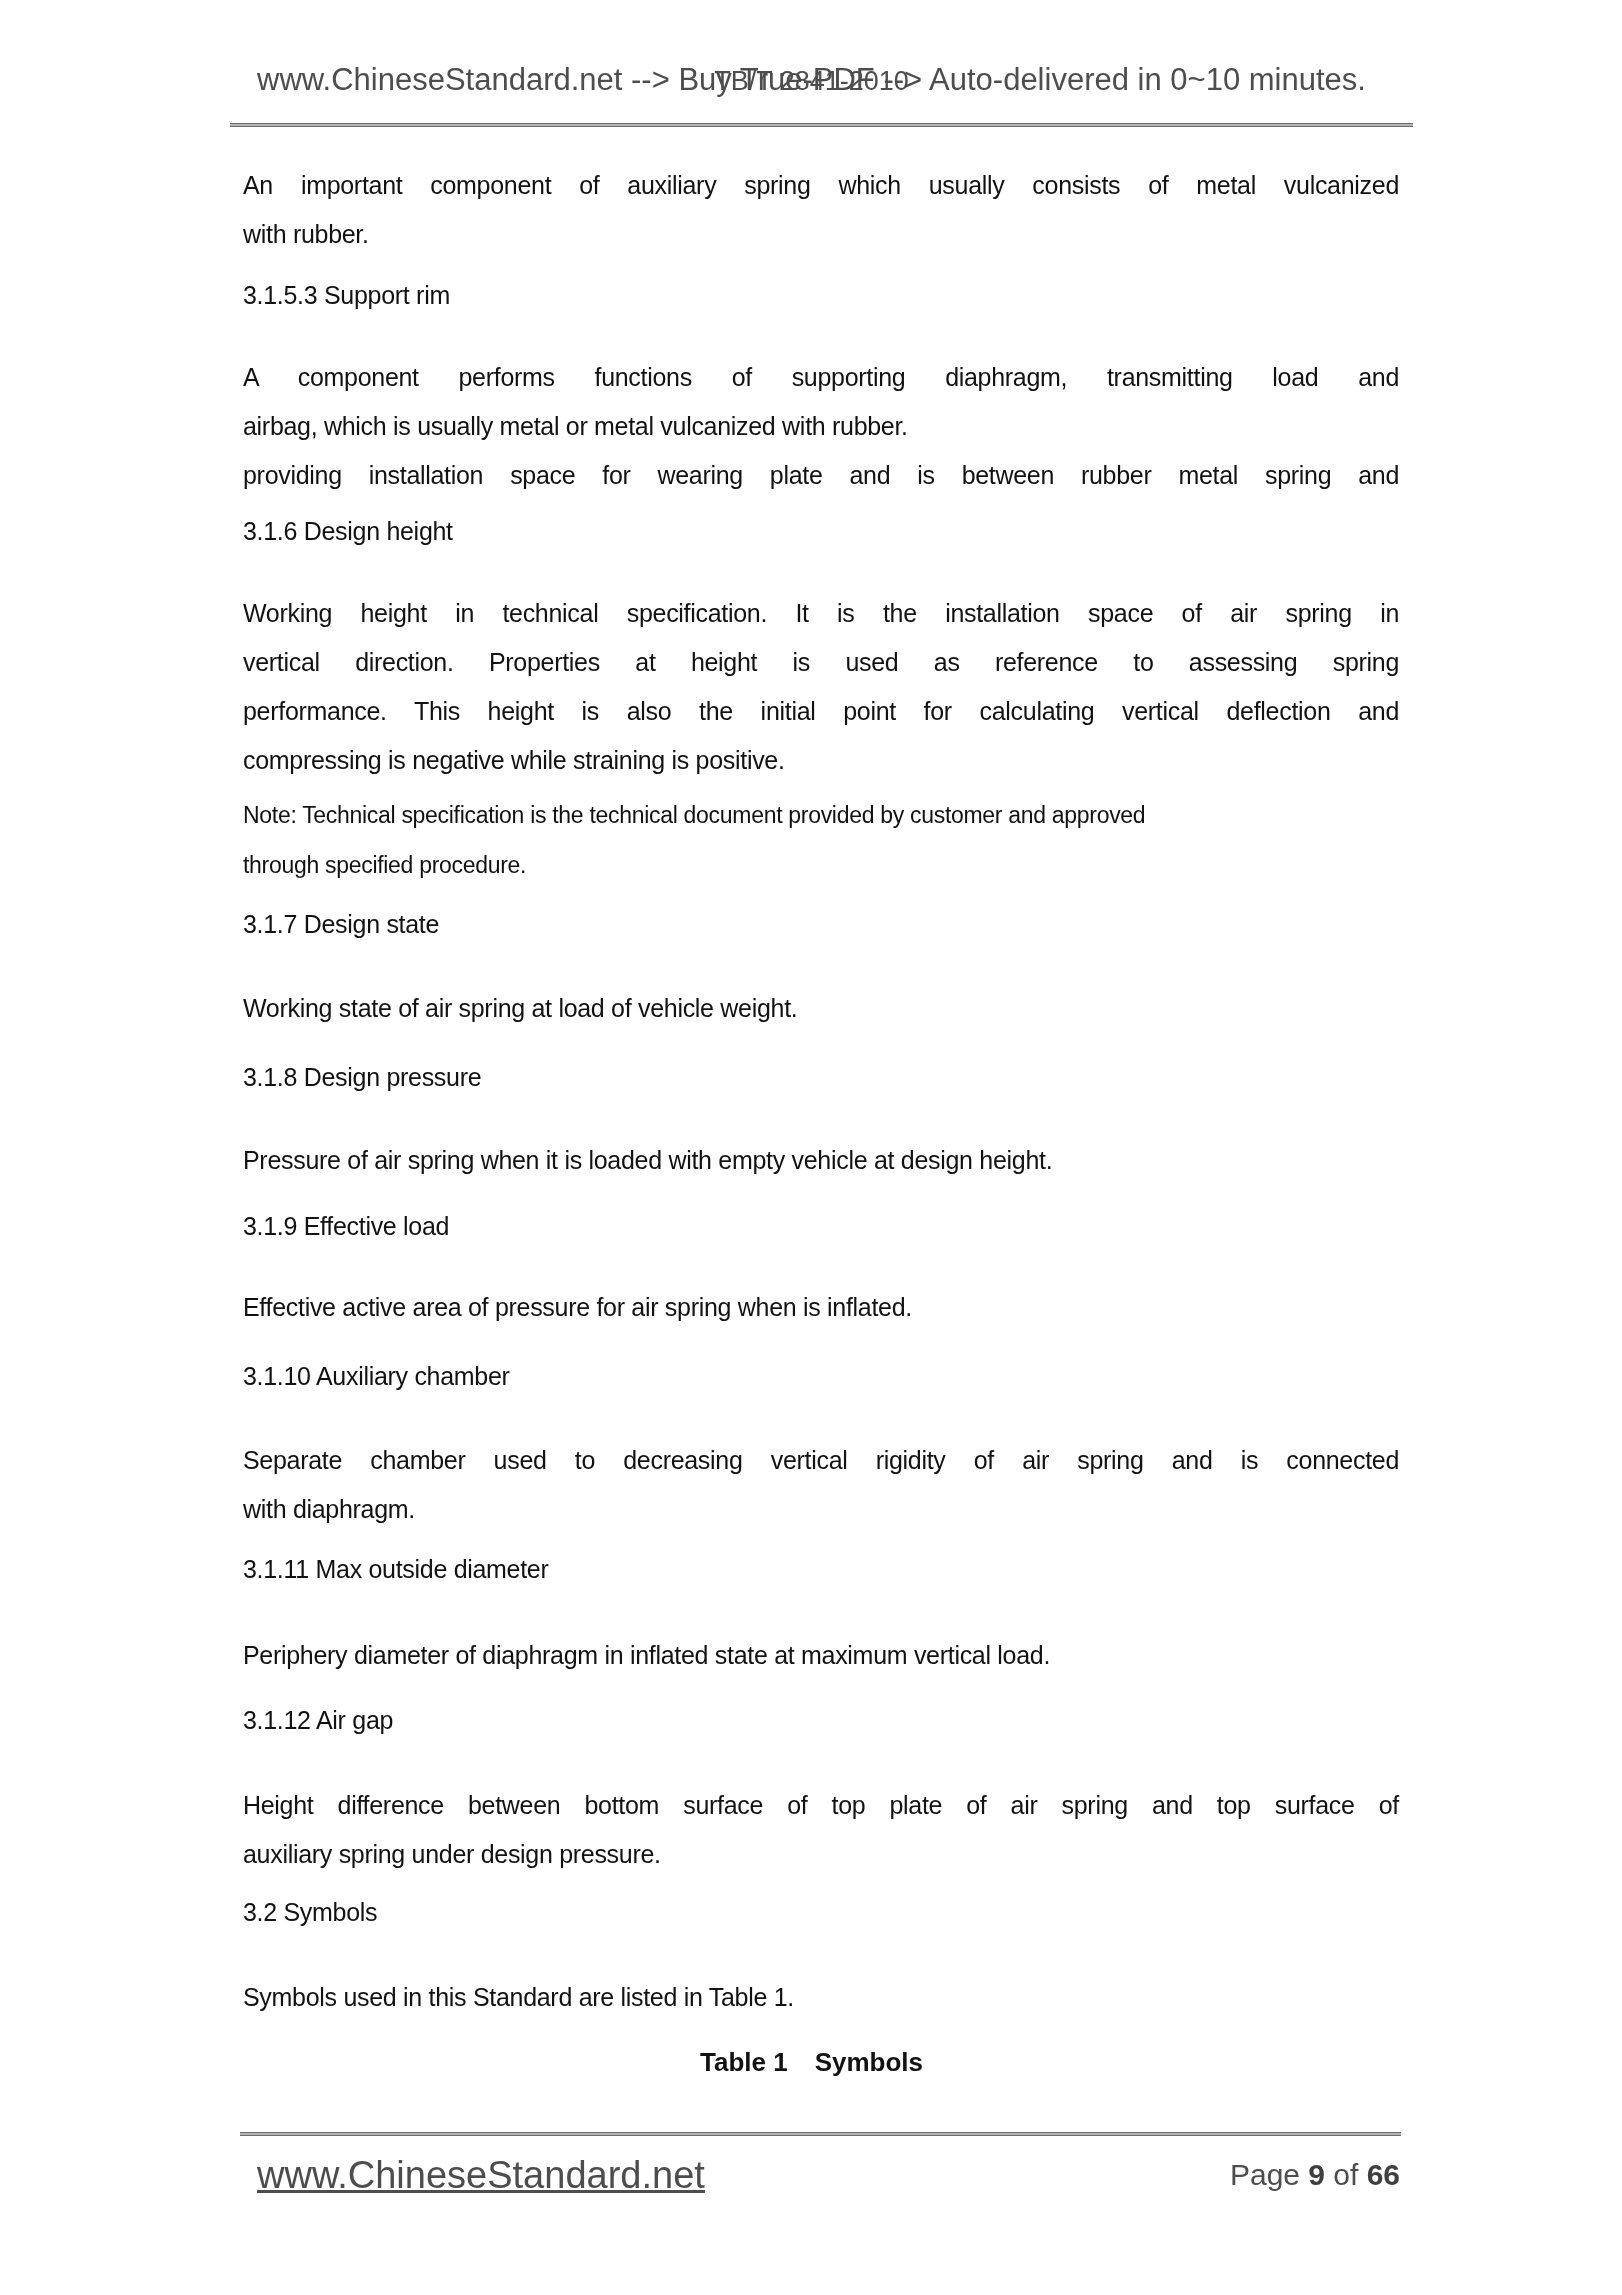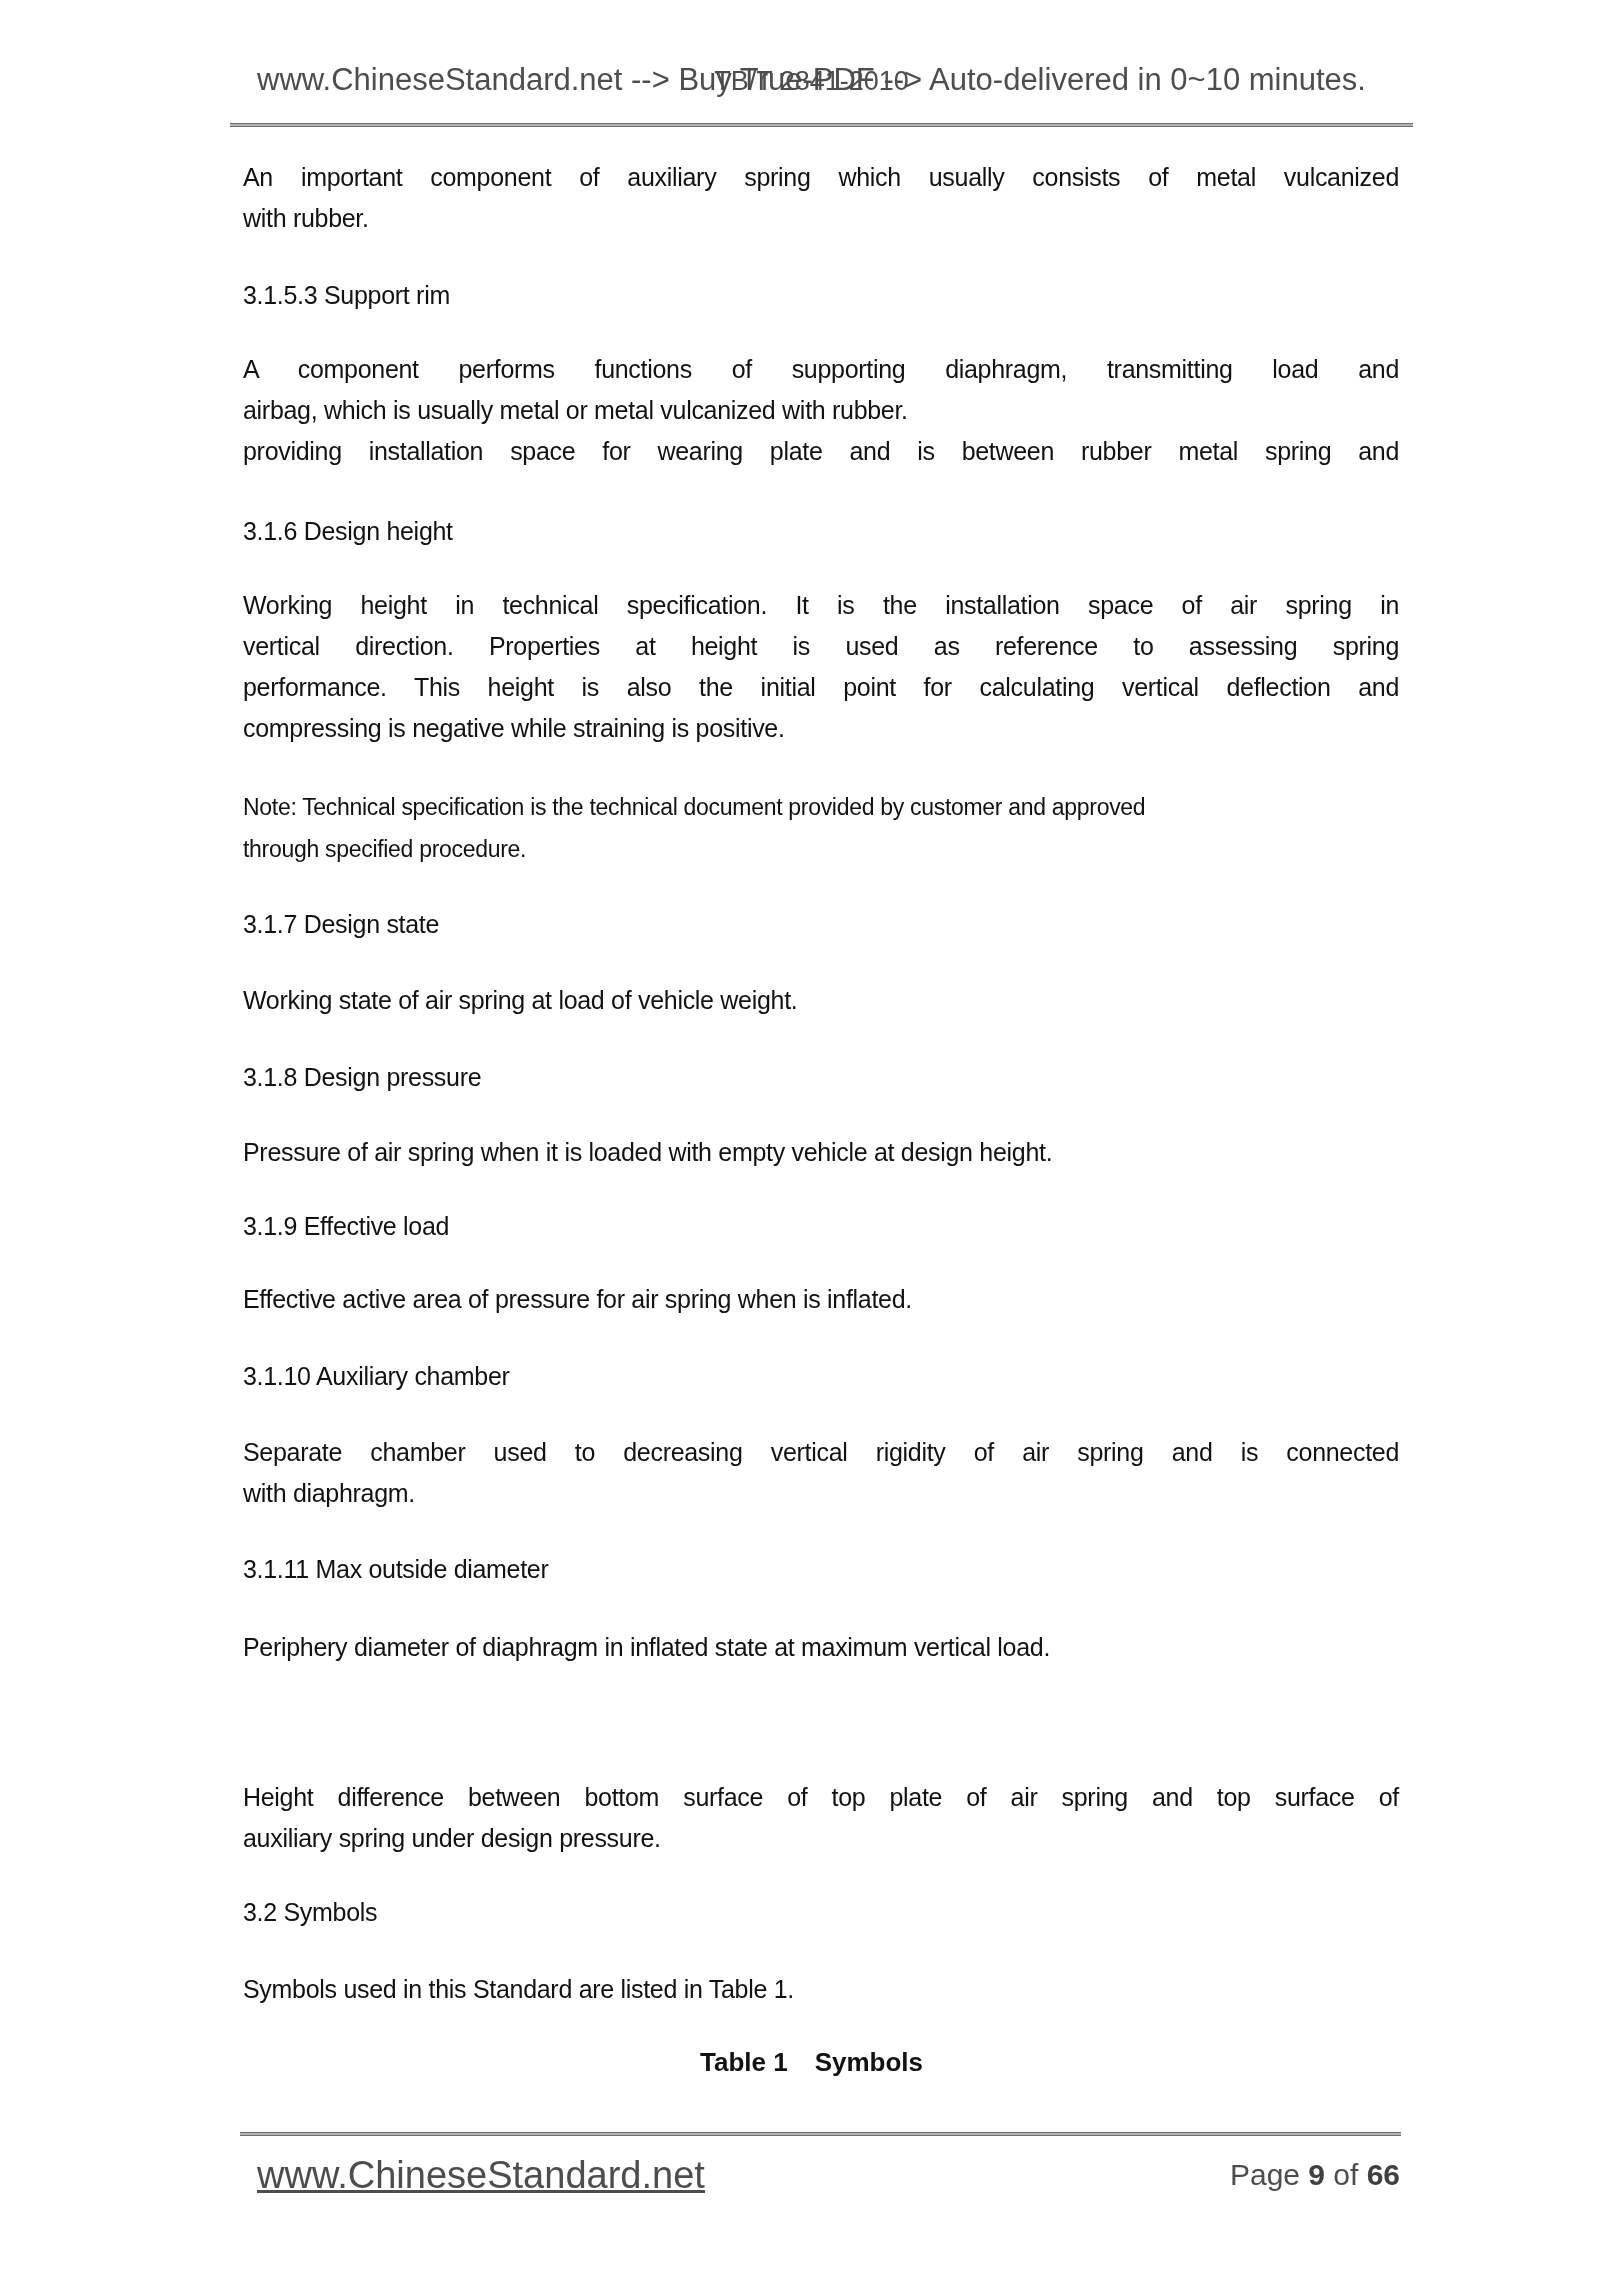--- a/index.html
+++ b/index.html
@@ -57,21 +57,21 @@
     font-size: 25px;
     line-height: 41px;
     color: #121212;
     letter-spacing: -0.3px;
     margin: 0;
   }
   .heading { font-weight: normal; white-space: nowrap; }
   .note { font-size: 23px; line-height: 42px; }
 
   
-  .jl { text-align: justify; text-align-last: justify; }
+  .jl { text-align: justify; text-align-last: justify; margin-top: 8px; }
   .jl.last { text-align: left; text-align-last: left; }
   .noj .jl { text-align: left; text-align-last: left; }
 
   
   .table-caption {
     position: absolute;
     top: 2042px;
     left: 0;
     width: 100%;
     text-align: center;
@@ -161,20 +161,21 @@
   <div class="block" style="top:1432px">
       <div class="jl">Separate chamber used to decreasing vertical rigidity of air spring and is connected</div>
       <div class="jl last">with diaphragm.</div>
     </div>
 
   <h2 class="block heading" style="top:1549px">3.1.11 Max outside diameter</h2>
   <div class="block noj" style="top:1627px">
       <div class="jl last">Periphery diameter of diaphragm in inflated state at maximum vertical load.</div>
     </div>
 
+  <h2 class="block heading" style="top:1700px">3.1.12 Air gap</h2>
   <div class="block" style="top:1777px">
       <div class="jl">Height difference between bottom surface of top plate of air spring and top surface of</div>
       <div class="jl last">auxiliary spring under design pressure.</div>
     </div>
 
   <h2 class="block heading" style="top:1892px">3.2 Symbols</h2>
   <div class="block noj" style="top:1969px">
       <div class="jl last">Symbols used in this Standard are listed in Table 1.</div>
     </div>
 

